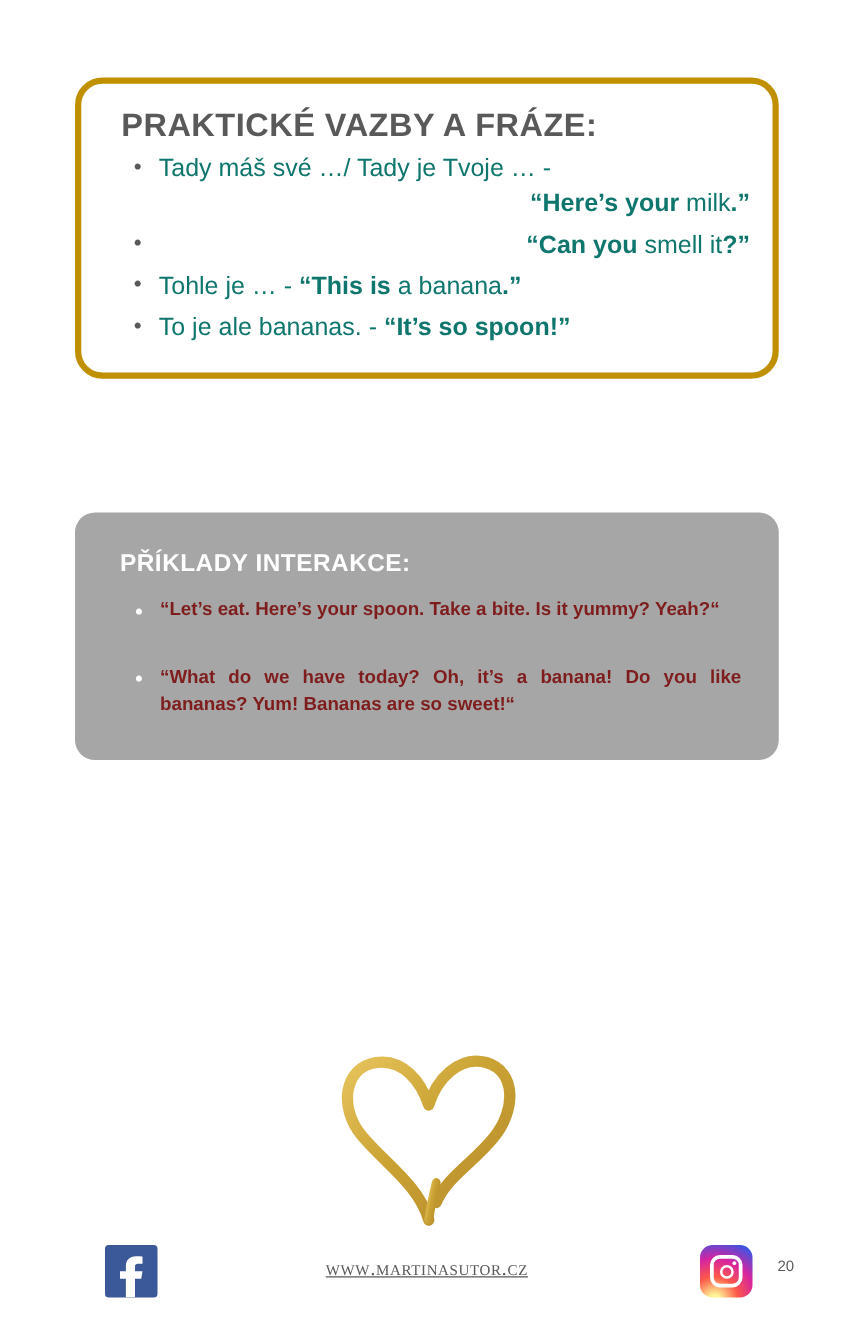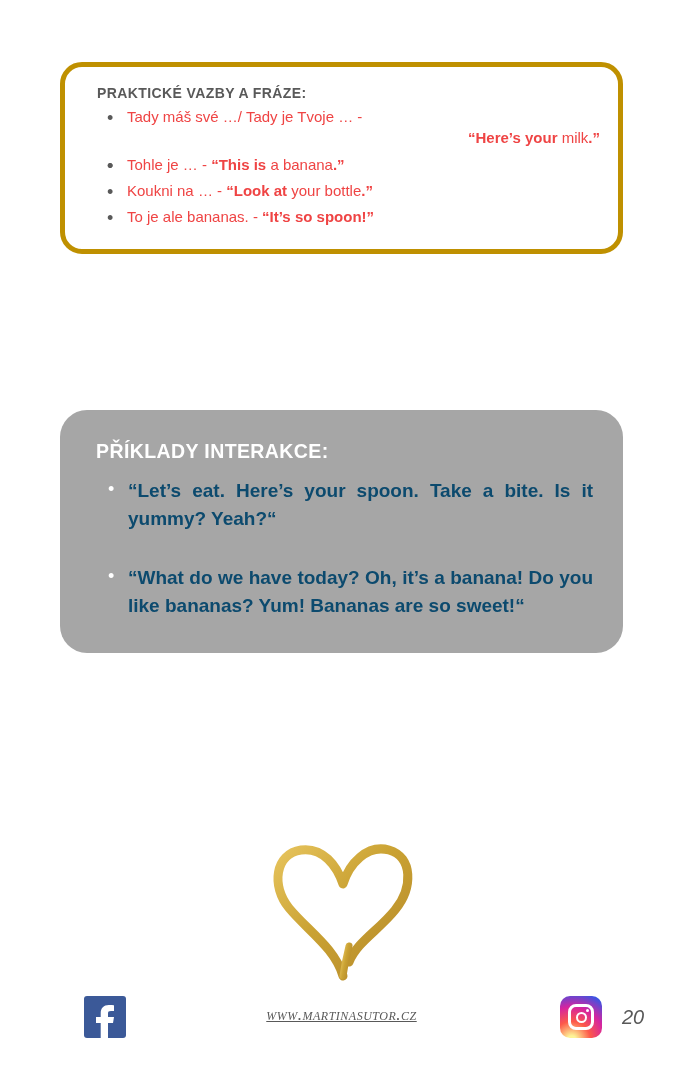--- a/index.html
+++ b/index.html
@@ -27,38 +27,38 @@
     left: 60px;
     top: 62px;
     width: 563px;
     box-sizing: border-box;
     border: 5px solid #bf9000;
     border-radius: 22px;
     background: #ffffff;
     padding: 16px 18px 16px 16px;
   }
   .phrases-title {
-    font-size: 14px;
+    font-size: 26px;
     font-weight: bold;
     color: #595959;
     letter-spacing: 0.4px;
     margin: 2px 0 4px 16px;
   }
   ul.bullets {
     list-style: none;
     margin: 0;
     padding: 0;
   }
   ul.bullets > li {
     position: relative;
     padding-left: 46px;
     margin: 6px 0;
-    font-size: 15px;
+    font-size: 20px;
     line-height: 1.35;
-    color: #ef4444;
+    color: #0f766e;
   }
   ul.bullets > li::before {
     content: "\2022";
     position: absolute;
     left: 26px;
     top: -1px;
     font-size: 18px;
     color: #595959;
   }
   .line-indent {
@@ -69,47 +69,47 @@
   .b { font-weight: bold; }
 
   
   .examples-box {
     position: absolute;
     left: 60px;
     top: 410px;
     width: 563px;
     box-sizing: border-box;
     background: #a6a6a6;
-    border-radius: 27px;
+    border-radius: 16px;
     padding: 26px 26px 30px 20px;
     color: #ffffff;
   }
   .examples-title {
     font-size: 19.5px;
     font-weight: bold;
     letter-spacing: 0.4px;
     margin: 4px 0 14px 16px;
     color: #ffffff;
   }
   ul.ex-bullets {
     list-style: none;
     margin: 0;
     padding: 0;
   }
   ul.ex-bullets > li {
     position: relative;
     padding-left: 48px;
     padding-right: 4px;
     margin: 0 0 32px 0;
-    font-size: 19px;
+    font-size: 15px;
     line-height: 1.45;
     font-weight: bold;
     text-align: justify;
     text-justify: inter-word;
-    color: #0c4a6e;
+    color: #7f1d1d;
   }
   ul.ex-bullets > li:last-child { margin-bottom: 4px; }
   ul.ex-bullets > li::before {
     content: "\2022";
     position: absolute;
     left: 28px;
     top: -1px;
     font-size: 18px;
     font-weight: normal;
     color: #ffffff;
@@ -125,21 +125,20 @@
     justify-content: center;
   }
 
   
   .footer {
     position: absolute;
     left: 0;
     right: 0;
     top: 996px;
     height: 50px;
-    font-style: italic;
   }
   .fb-icon {
     position: absolute;
     left: 84px;
     top: 0;
     width: 42px;
     height: 42px;
     background: #3b5998;
     border-radius: 3px;
     display: flex;
@@ -200,48 +199,46 @@
     top: 1.5px;
     width: 3px;
     height: 3px;
     background: #ffffff;
     border-radius: 50%;
   }
   .page-number {
     position: absolute;
     left: 622px;
     top: 10px;
-    font-size: 20px;
+    font-size: 12px;
     color: #595959;
   }
 </style>
 </head>
 <body>
 
 <div class="page">
 
   <section class="phrases-box">
     <h2 class="phrases-title">PRAKTICKÉ VAZBY A FRÁZE:</h2>
     <ul class="bullets">
 
       <li>
         <span>Tady máš své …/ Tady je Tvoje … -</span>
         <span class="line-indent"><span class="b">“Here’s your</span><span> milk</span><span class="b">.”</span></span>
       </li>
 
       <li>
+        <span class="line-indent"><span class="b">“Can you</span><span> smell it</span><span class="b">?”</span></span>
       </li>
 
       <li>
         <span>Tohle je … - </span><span class="b">“This is</span><span> a banana</span><span class="b">.”</span>
       </li>
 
-      <li>
-        <span>Koukni na … - </span><span class="b">“Look at</span><span> your bottle</span><span class="b">.”</span>
-      </li>
 
       <li>
         <span>To je ale bananas. - </span><span class="b">“It’s so spoon!”</span>
       </li>
 
 
     </ul>
   </section>
 
   <section class="examples-box">

